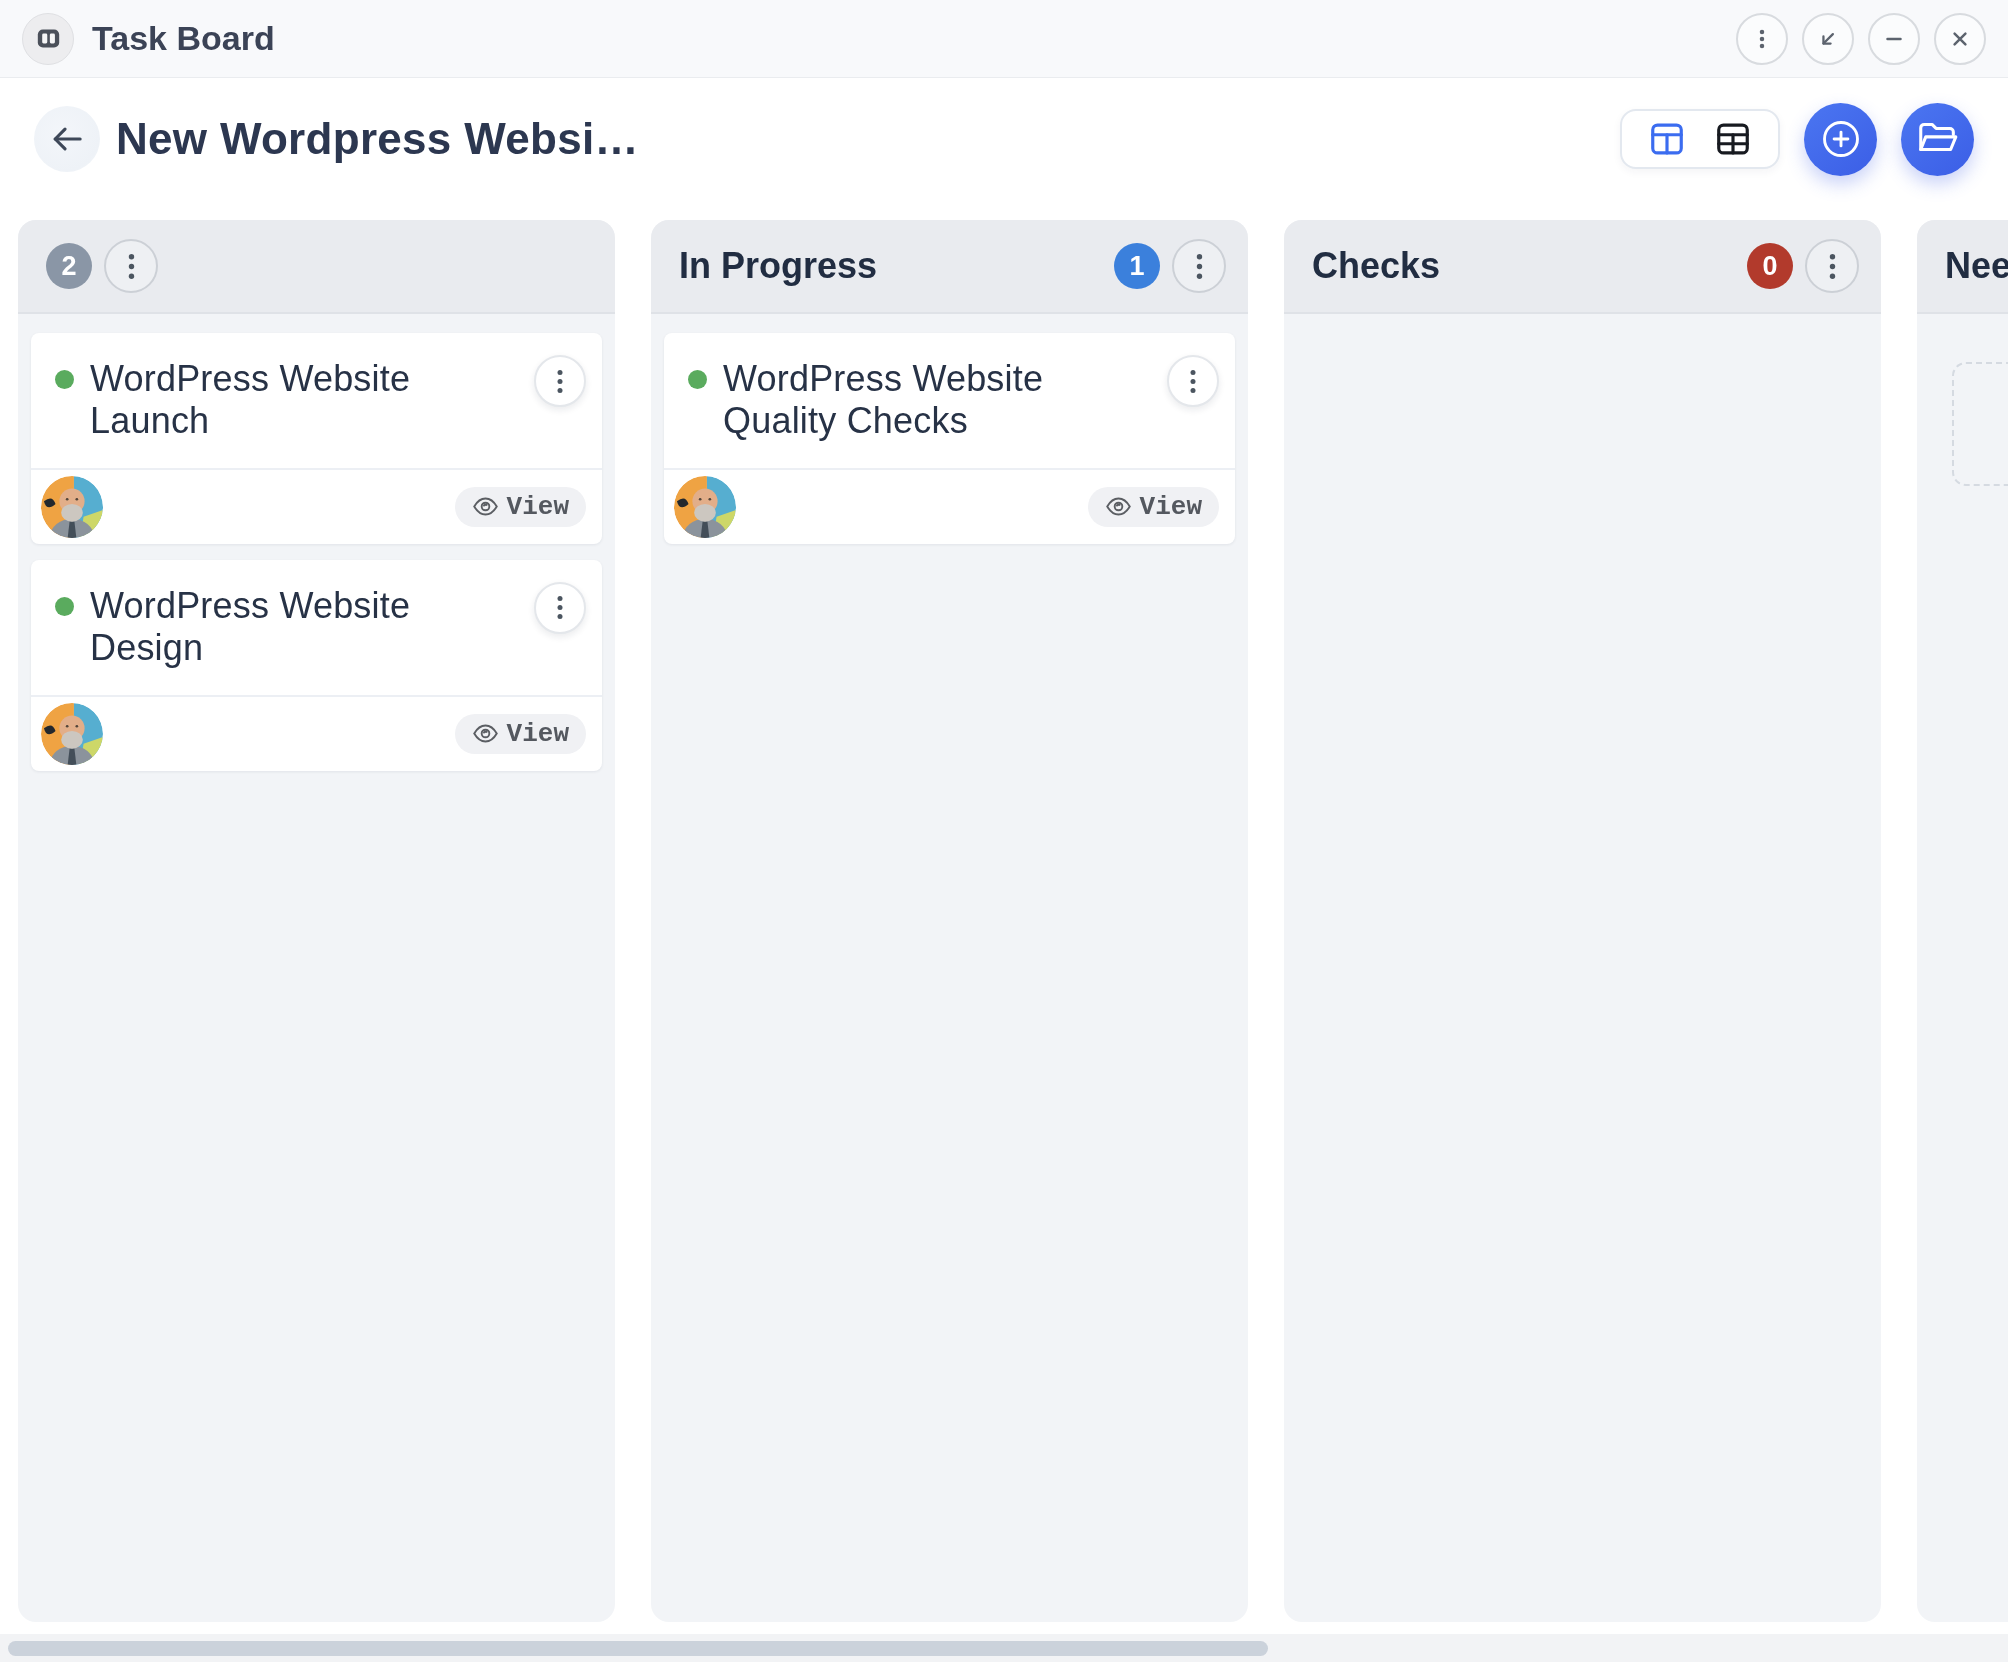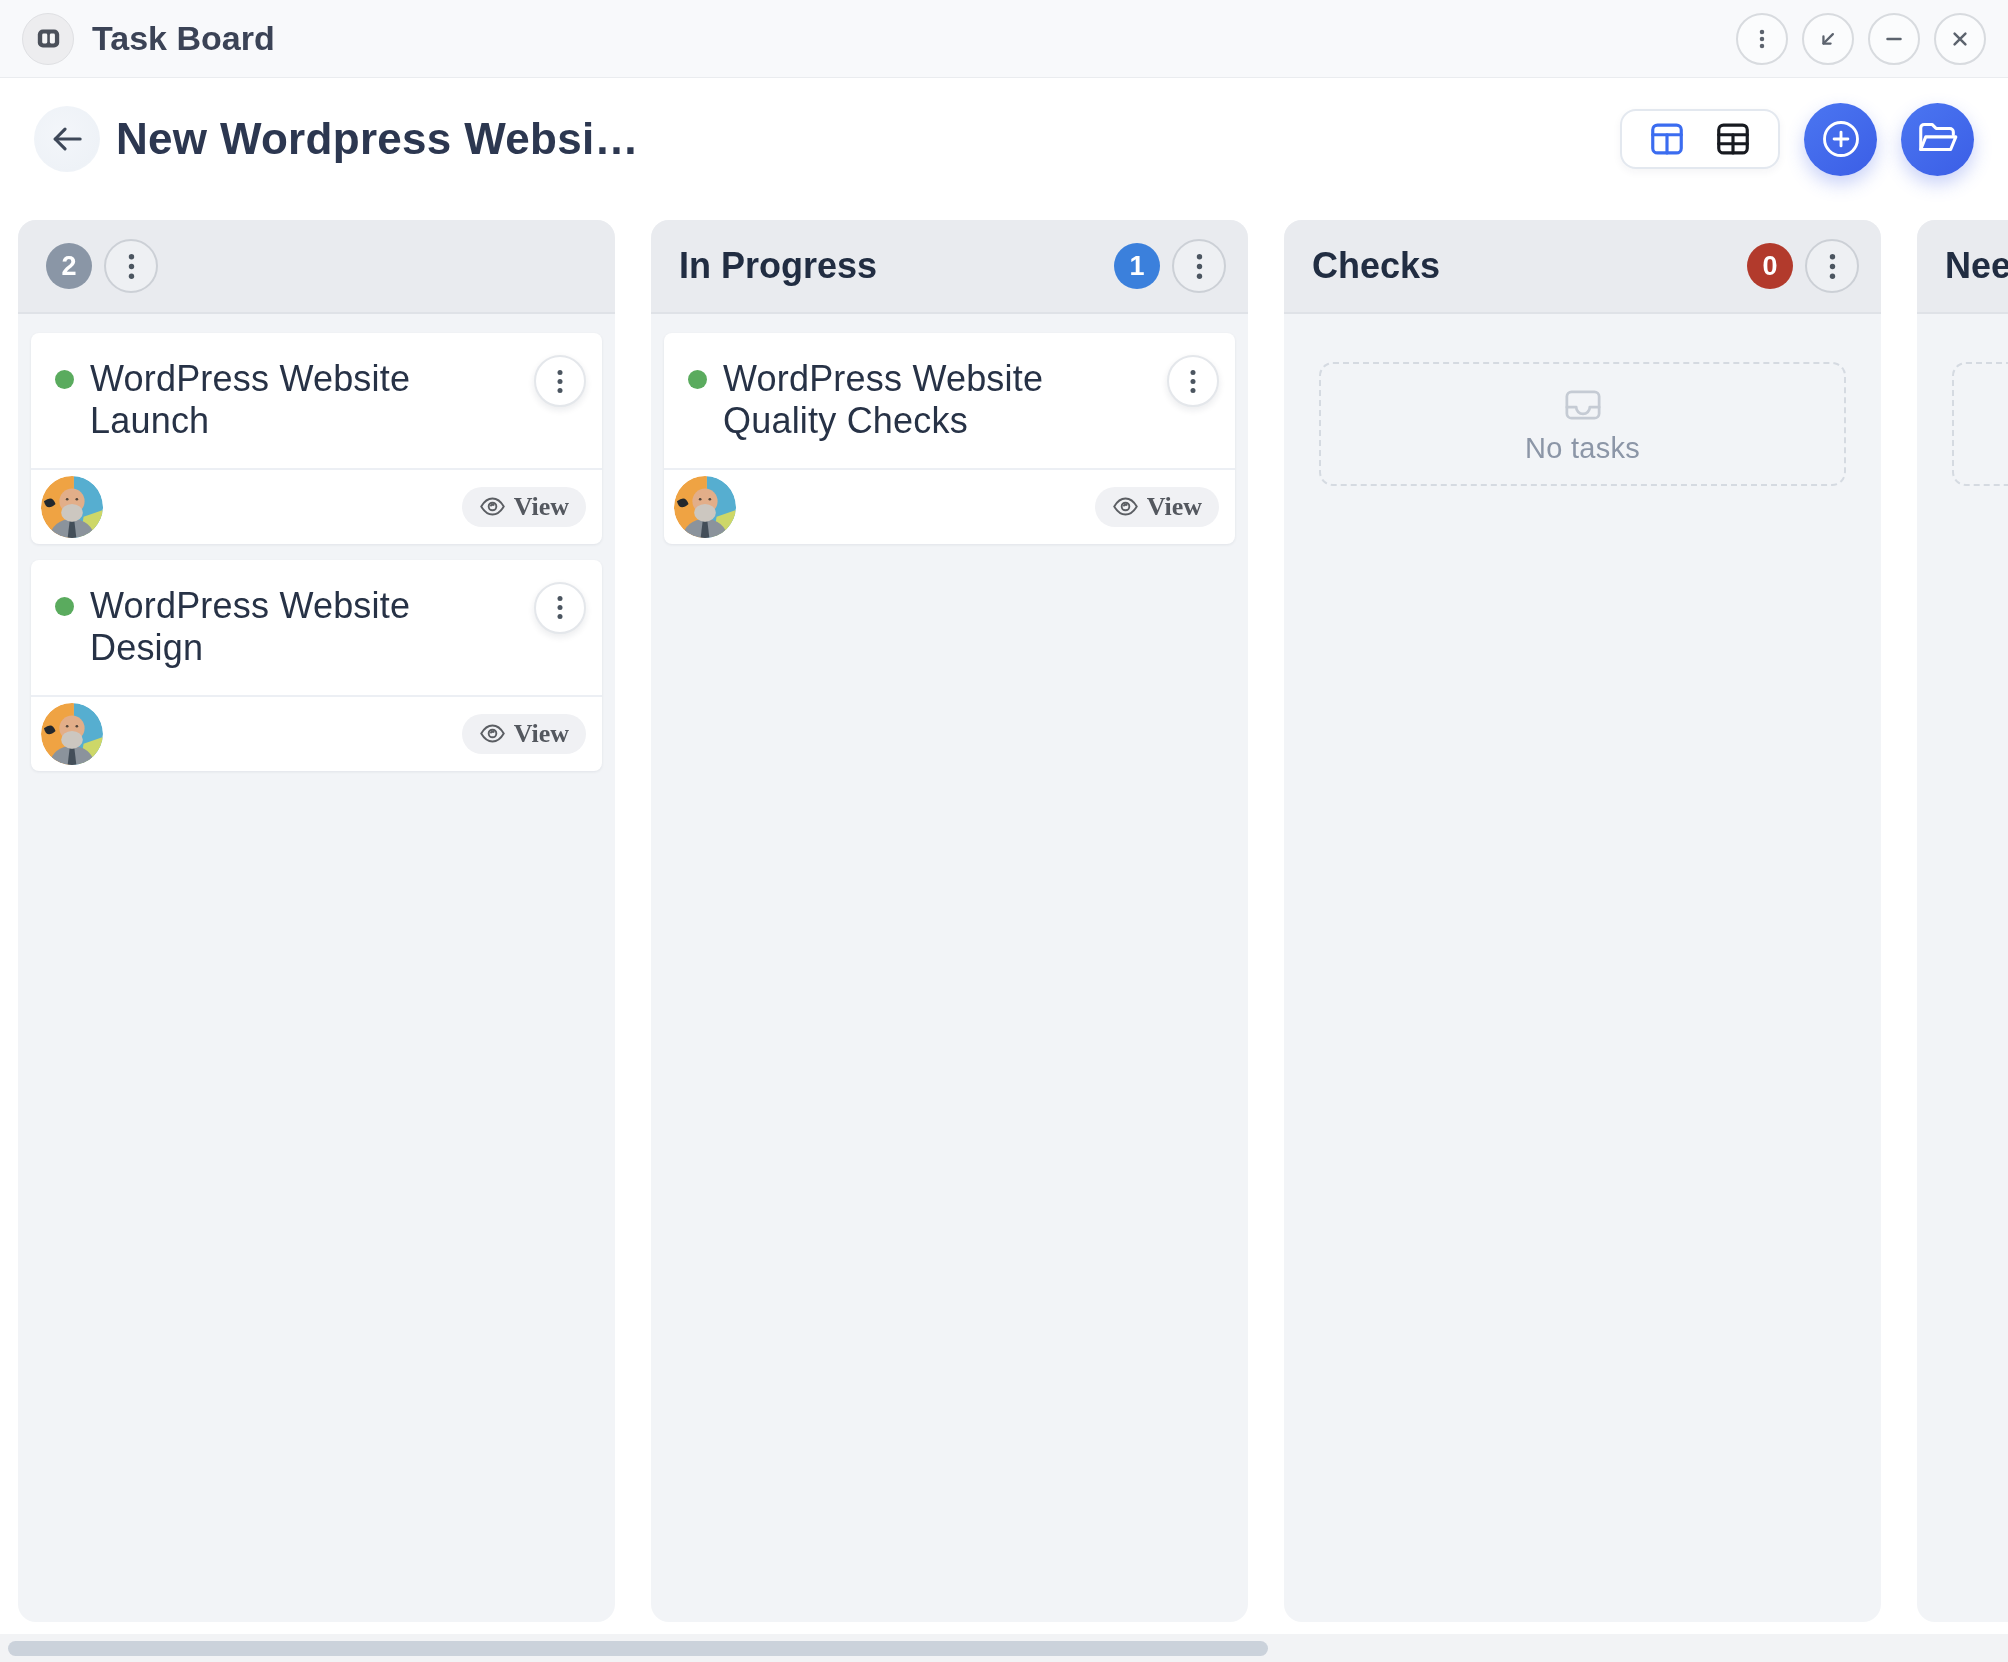--- a/index.html
+++ b/index.html
@@ -2,21 +2,21 @@
 <html><head>
 <meta charset="utf-8">
 <style>
   * { margin:0; padding:0; box-sizing:border-box; }
   html,body { width:2008px; height:1662px; }
   body {
     position:relative; overflow:hidden; background:#ffffff;
     font-family:"Liberation Sans", sans-serif; color:#2c3750;
   }
   svg { display:block; }
-  button { font-family:Liberation Serif, serif; cursor:pointer; }
+  button { font-family:Liberation Mono, monospace; cursor:pointer; }
 
   
   .topbar {
     position:absolute; top:0; left:0; width:2008px; height:78px;
     background:#f8f9fb; border-bottom:1px solid #eaecef;
     display:flex; align-items:center; padding:0 22px; gap:18px;
   }
   .app-icon-btn {
     width:52px; height:52px; border-radius:50%;
     background:#ededef; border:1px solid #dfe0e3;
@@ -415,31 +415,20 @@
       <button class="kebab-btn">
         <span>
           <svg width="9" height="27" viewBox="0 0 8 26" fill="#4b5560">
             <circle cx="4" cy="3.6" r="2.6"></circle>
               <circle cx="4" cy="13" r="2.6"></circle>
               <circle cx="4" cy="22.4" r="2.6"></circle>
           </svg>
         </span>
       </button>
     </header>
-    <div class="col-body">
-      <div class="empty-box">
-        <span>
-          <svg width="44" height="44" viewBox="0 0 24 24" fill="none" stroke="#c5cbd4" stroke-width="1.5" stroke-linecap="round" stroke-linejoin="round">
-            <rect x="3.2" y="4.8" width="17.6" height="14.4" rx="2.6"></rect>
-            <path d="M3.2 13.2 h5.1 a3.7 3.7 0 0 0 7.4 0 h5.1"></path>
-          </svg>
-        </span>
-        <div class="empty-text">No tasks</div>
-      </div>
-    </div>
   </section>
 
   <section class="column col-3">
     <header class="col-header">
       <div class="col-title">Need</div>
 
     </header>
     <div class="col-body">
       <div class="empty-box">
         <div class="empty-text"></div>

